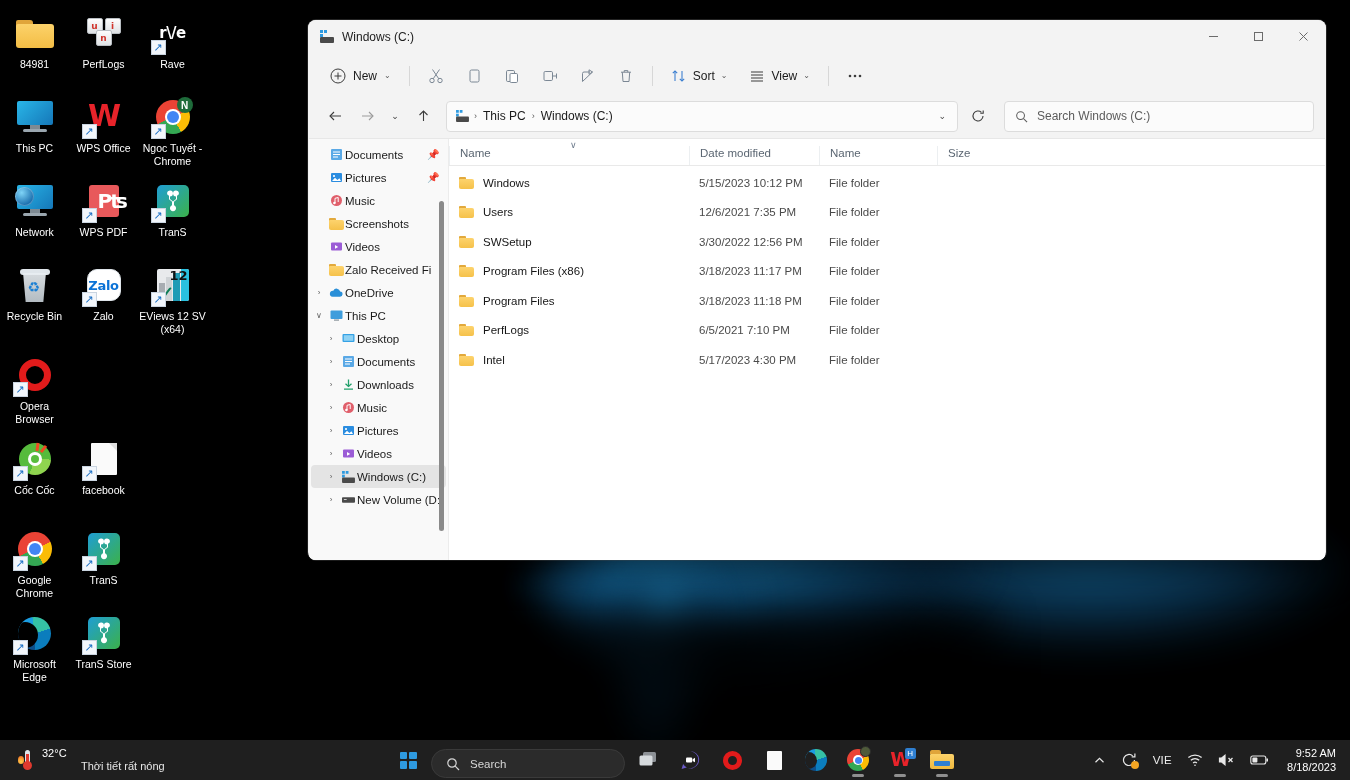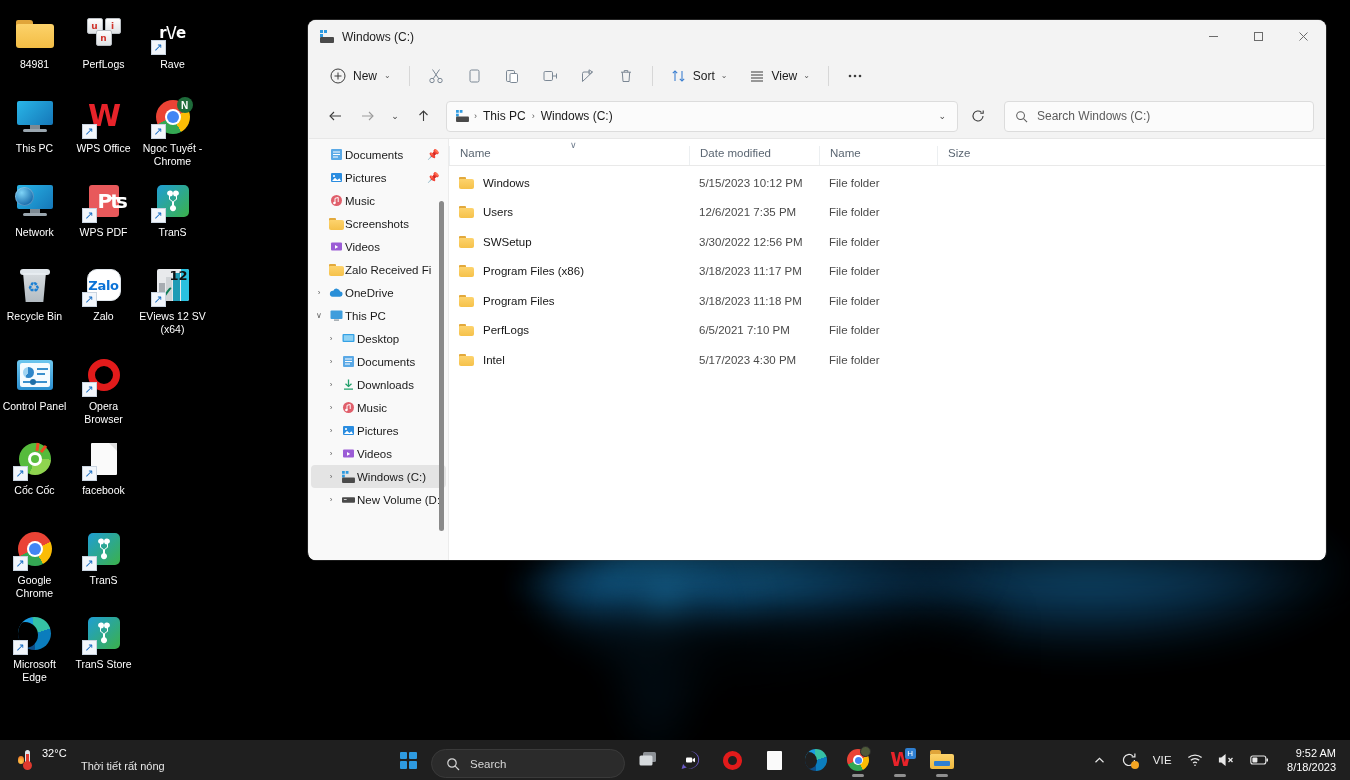--- a/index.html
+++ b/index.html
@@ -564,33 +564,20 @@
           <span class="chk">✓</span>
             <span class="num">12</span>
         </span>
         <span class="shortcut-arrow">↗</span>
       </span>
       <span class="label">EViews 12 SV (x64)</span>
     </div>
   </div>
 
   <div class="icon-row" style="margin-top:6px;">
-    <div class="desk-icon">
-      <span class="glyph">
-        <span class="cp-ic">
-            <span class="inner"></span>
-            <span class="pie"></span>
-            <span class="bar1"></span>
-            <span class="bar2"></span>
-            <span class="slider"></span>
-            <span class="knob"></span>
-          </span>
-      </span>
-      <span class="label">Control Panel</span>
-    </div>
     <div class="desk-icon">
       <span class="glyph">
         <span class="opera-ring"></span>
         <span class="shortcut-arrow">↗</span>
       </span>
       <span class="label">Opera Browser</span>
     </div>
     <div class="desk-icon"></div>
   </div>
 

